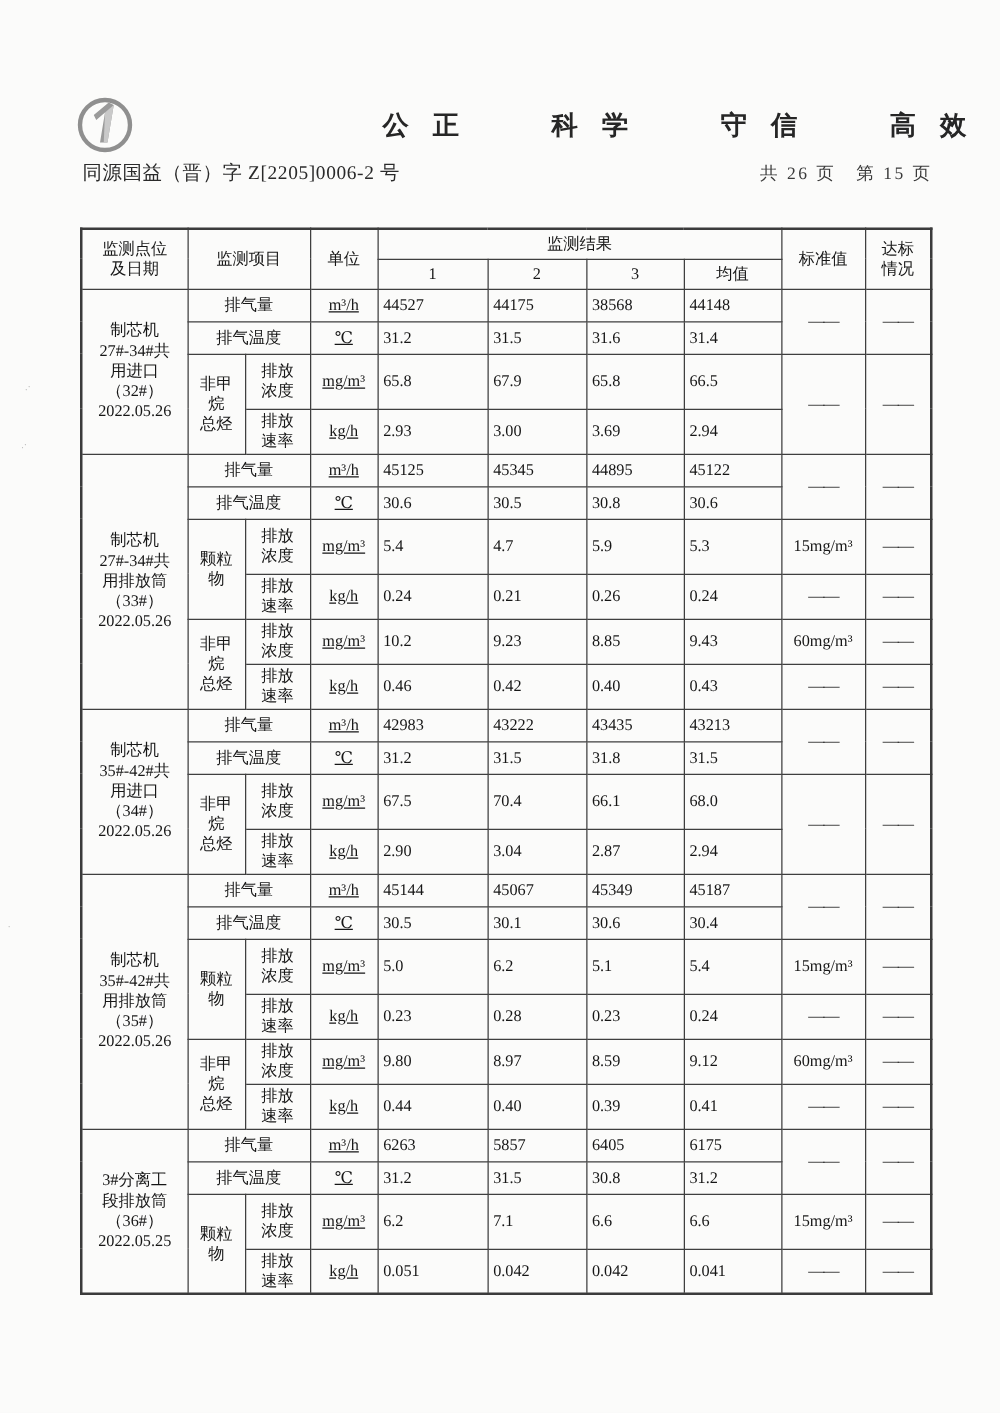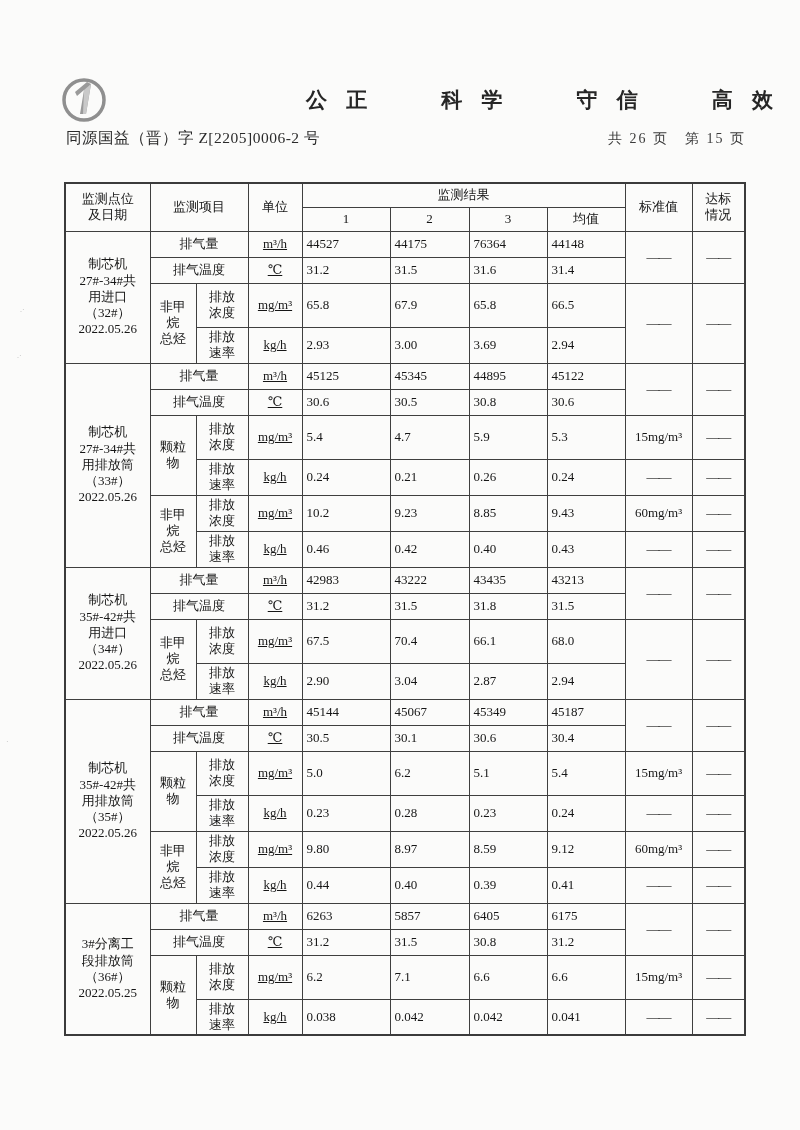--- a/index.html
+++ b/index.html
@@ -127,21 +127,21 @@
         <tr style="height: 26px;">
           <td rowspan="4" class="point">制芯机
 27#-34#共
 用进口
 （32#）
 2022.05.26</td>
           <td colspan="2" class="item">排气量</td>
           <td class="unit">m³/h</td>
           <td class="val">44527</td>
           <td class="val">44175</td>
-          <td class="val">76364</td>
+          <td class="val">38568</td>
           <td class="val">44148</td>
           <td rowspan="2" class="dash">——</td>
           <td rowspan="2" class="dash">——</td>
         </tr>
         <tr style="height: 26px;">
           <td colspan="2" class="item">排气温度</td>
           <td class="unit">℃</td>
           <td class="val">31.2</td>
           <td class="val">31.5</td>
           <td class="val">31.6</td>
@@ -385,21 +385,21 @@
           <td class="val">7.1</td>
           <td class="val">6.6</td>
           <td class="val">6.6</td>
           <td class="std">15mg/m³</td>
           <td class="dash">——</td>
         </tr>
         <tr style="height: 36px;">
           <td class="sub">排放
 速率</td>
           <td class="unit">kg/h</td>
-          <td class="val">0.038</td>
+          <td class="val">0.051</td>
           <td class="val">0.042</td>
           <td class="val">0.042</td>
           <td class="val">0.041</td>
           <td class="dash">——</td>
           <td class="dash">——</td>
         </tr>
       </tbody>
   </table>
 
   <div class="artifact" style="left:20px;top:306px;">.·</div>

